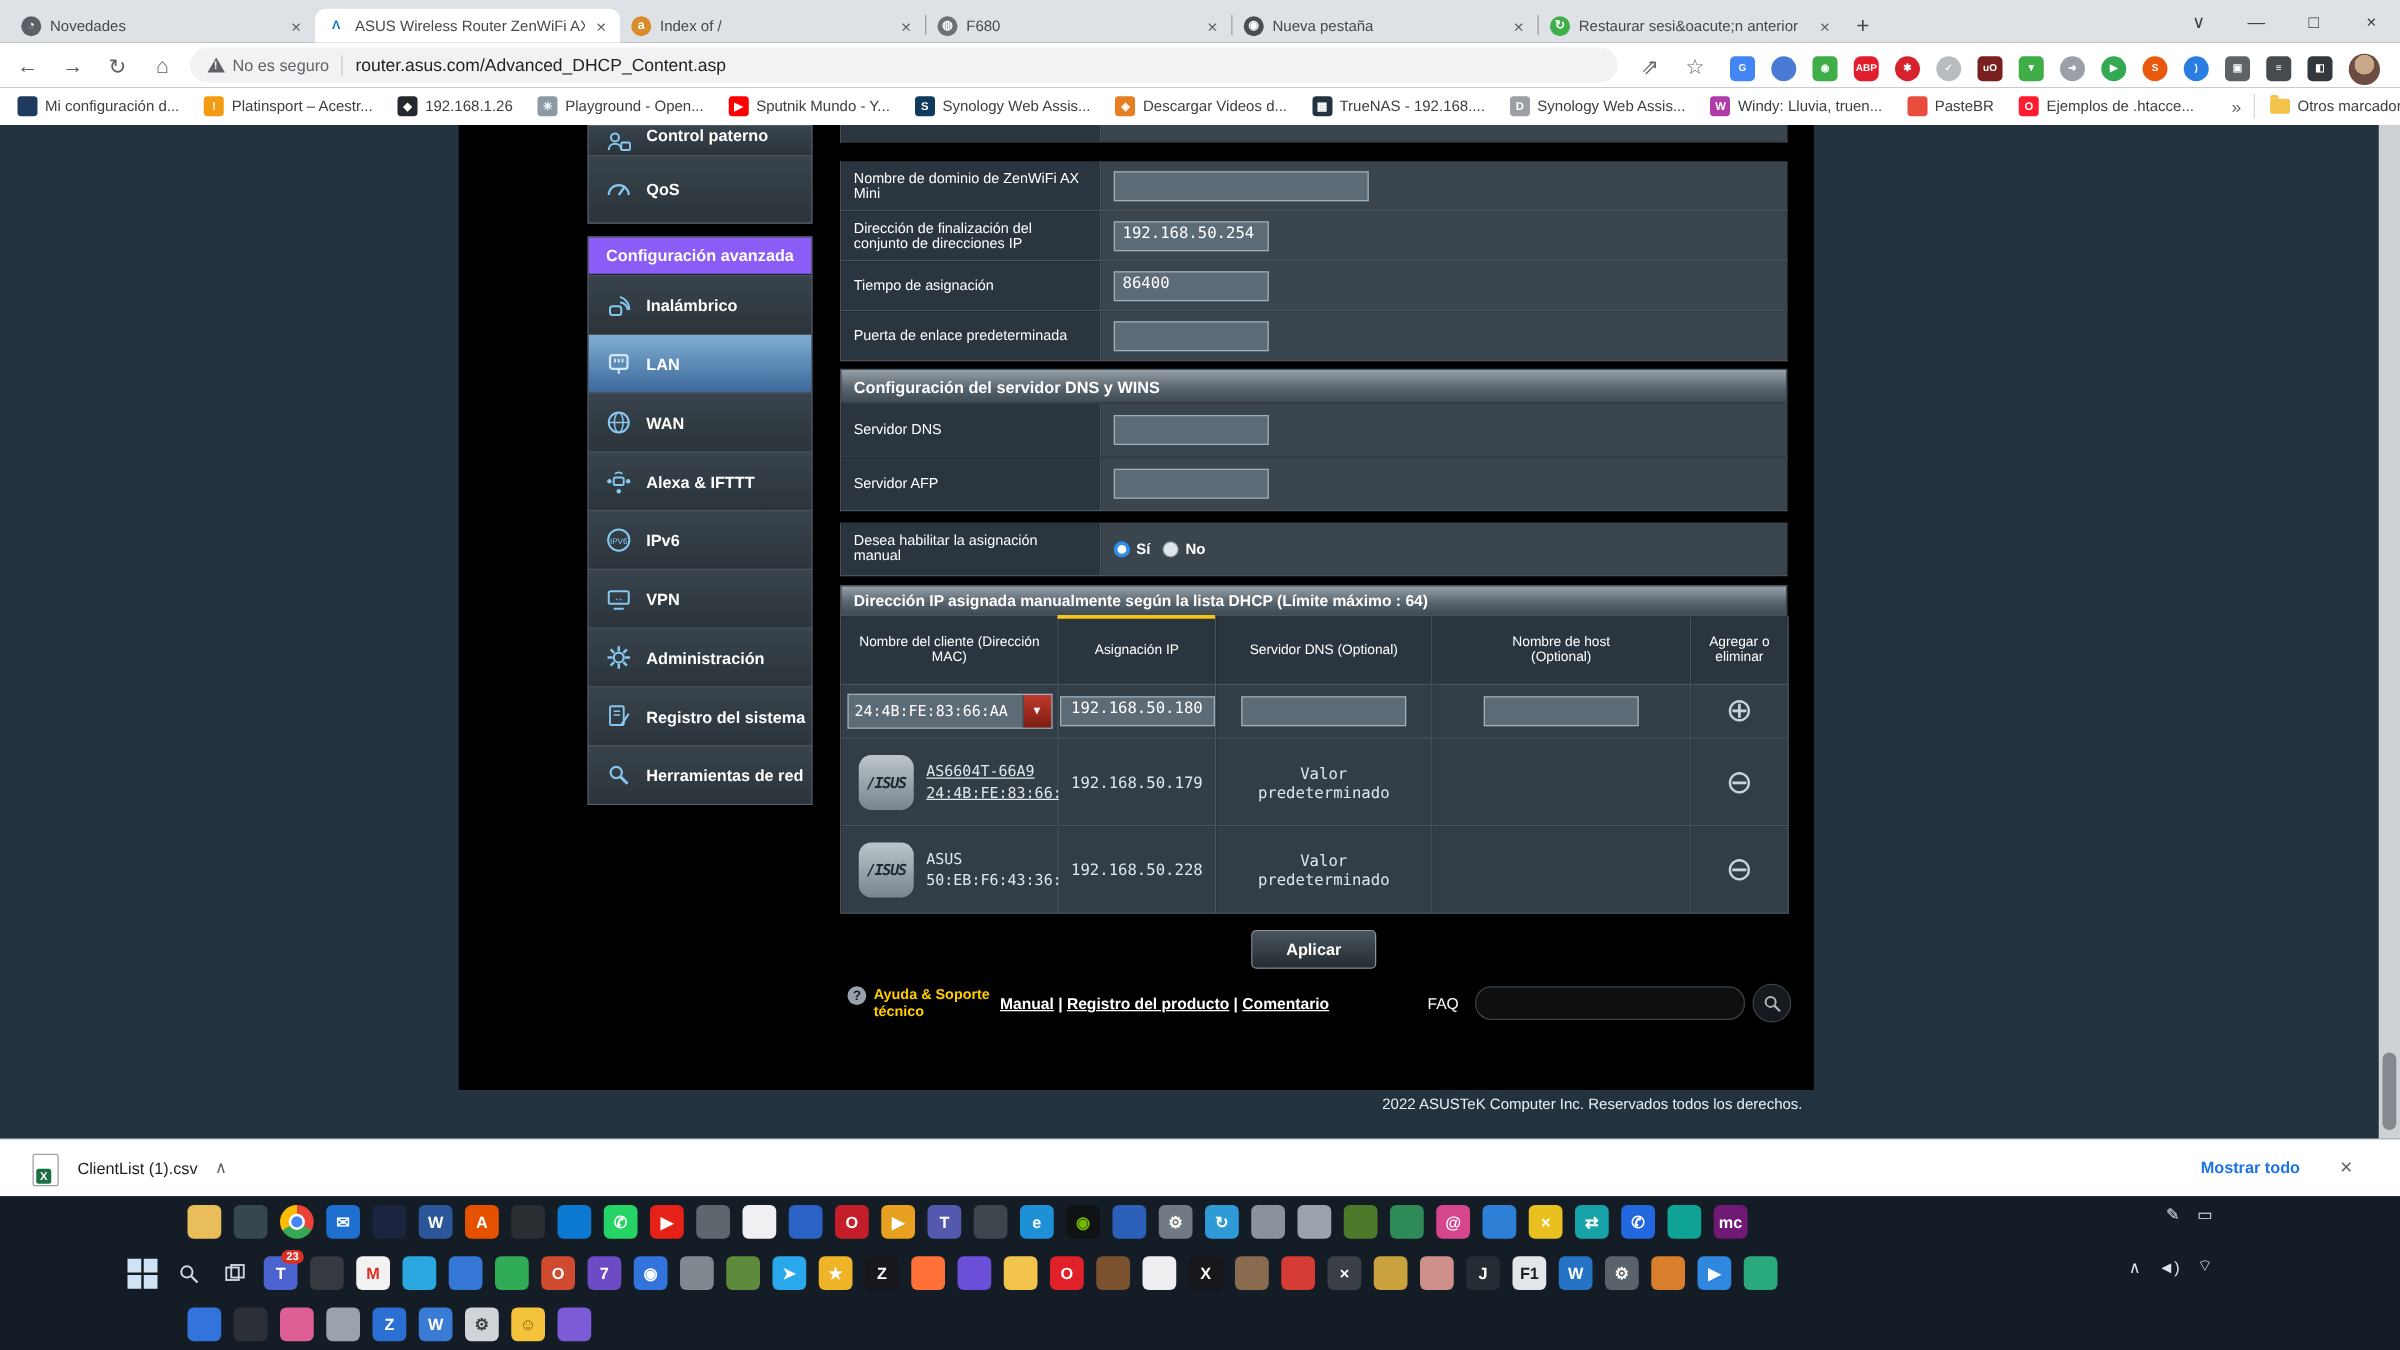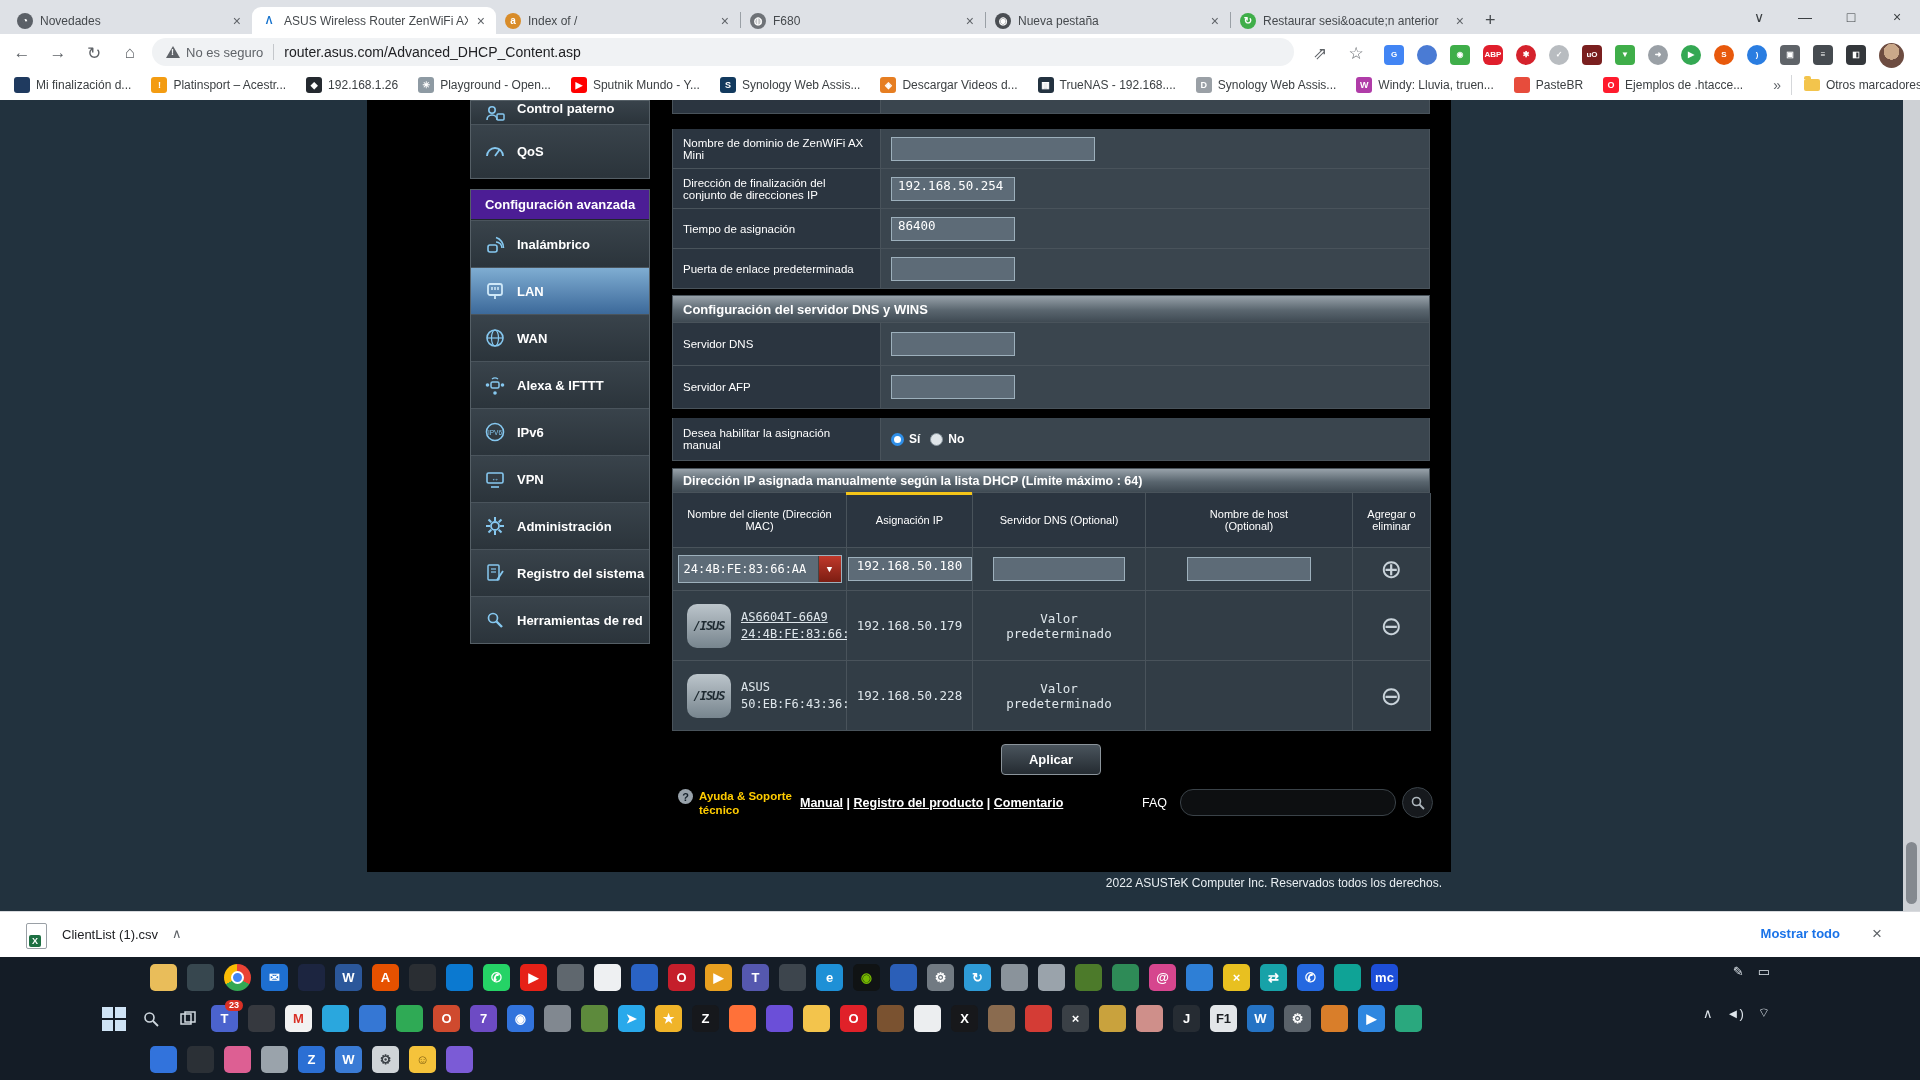--- a/index.html
+++ b/index.html
@@ -50,21 +50,21 @@
   #viewport{left:0;top:100px;width:1920px;height:811px;background:#22323e;overflow:hidden;}
   #blackband{position:absolute;left:367px;top:0;width:1084px;height:772px;background:#000;}
   
   #sidebar{position:absolute;left:470px;top:0;width:180px;}
   .sbox{border:1px solid #555f66;background:#2d363d;}
   .snav{display:flex;align-items:center;gap:9px;height:47px;padding:0 0 0 11px;
     background:linear-gradient(#39434b,#2b343b);border-top:1px solid #4a545c;box-sizing:border-box;}
   .snav:first-child{border-top:none;}
   .snav .lbl{color:#fff;font-weight:bold;font-size:13px;}
   .snav.active{background:linear-gradient(#7fadd2,#3c699a);}
-  .shead{height:29px;display:flex;align-items:center;justify-content:center;background:#4c1d95;
+  .shead{height:29px;display:flex;align-items:center;justify-content:center;background:#8b5cf6;
     color:#fff;font-weight:bold;font-size:13px;border-bottom:1px solid #20262b;}
   .sicon{width:26px;height:26px;flex:none;display:flex;align-items:center;justify-content:center;}
   
   #form{position:absolute;left:672px;top:0;width:758px;}
   .frow{display:grid;grid-template-columns:208px 1fr;border:1px solid #49535b;border-top:none;}
   .fcell-l{background:#2b3540;color:#fff;font-size:11.5px;padding:6px 10px;display:flex;align-items:center;box-sizing:border-box;border-right:1px solid #49535b;}
   .fcell-r{background:#3a454e;display:flex;align-items:center;padding-left:10px;}
   .inp{width:110px;height:22px;background:#5d6b77;border:1px solid #9db0bc;color:#fff;
     font-family:"DejaVu Sans Mono",monospace;font-size:12.5px;padding:0 6px;}
   .fgap{background:transparent;}
@@ -212,21 +212,21 @@
       <span class="ext sq" style="background: rgb(51, 55, 59);">◧</span>
       <span id="avatar"></span>
       <span class="tbtn" style="position: static;">⋮</span>
     </div>
   </div>
 
 <div id="bookmarksbar" class="abs">
   <div id="bmrow">
       <div class="bm">
         <span class="bfav" style="background: rgb(31, 58, 95);"></span>
-        <span>Mi finalización d...</span>
+        <span>Mi configuración d...</span>
       </div>
       <div class="bm">
         <span class="bfav" style="background: rgb(243, 156, 18);">!</span>
         <span>Platinsport – Acestr...</span>
       </div>
       <div class="bm">
         <span class="bfav" style="background: rgb(36, 41, 47);">◆</span>
         <span>192.168.1.26</span>
       </div>
       <div class="bm">
@@ -587,21 +587,21 @@
       <div class="ti" style="background: rgb(232, 192, 32);">
         <span>×</span>
       </div>
       <div class="ti" style="background: rgb(23, 162, 168);">
         <span>⇄</span>
       </div>
       <div class="ti" style="background: rgb(36, 104, 224);">
         <span>✆</span>
       </div>
       <div class="ti" style="background: rgb(15, 163, 150);"></div>
-      <div class="ti" style="background: #1d4ed8;">
+      <div class="ti" style="background: #701a75;">
         <span>mc</span>
       </div>
     </div>
   <div id="trow2" class="trow" style="left:100px;top:48px;">
       <div class="ti">
         <div class="winlogo">
           <div></div>
           <div></div>
           <div></div>
           <div></div>

